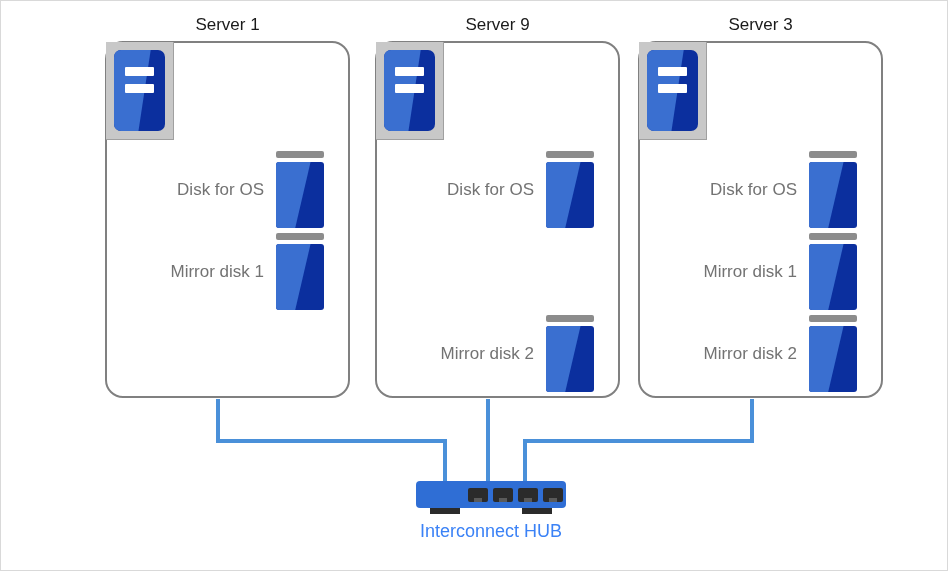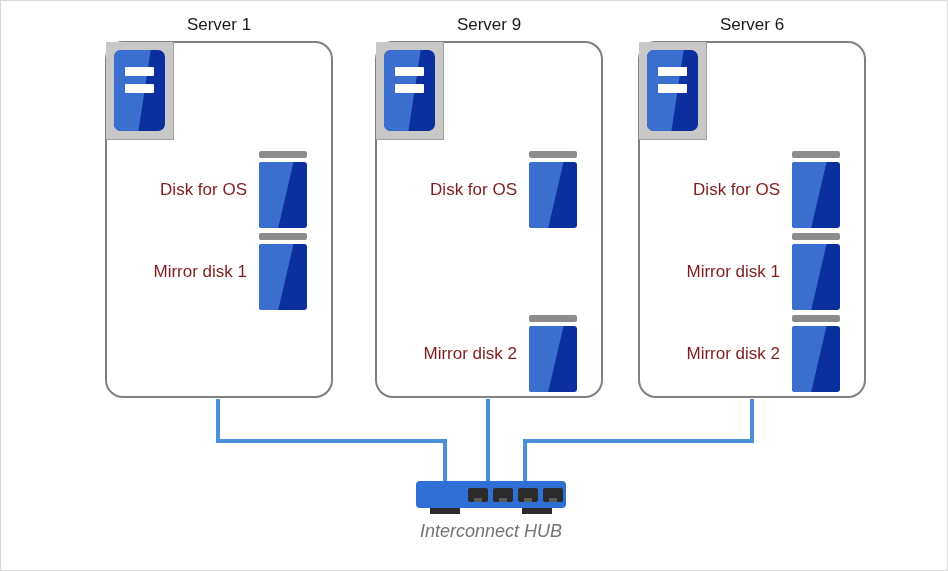--- a/index.html
+++ b/index.html
@@ -14,21 +14,21 @@
     position: relative;
     width: 948px;
     height: 571px;
     background: #ffffff;
     border: 1px solid #d9d9d9;
     box-sizing: border-box;
     overflow: hidden;
   }
 
   
-  .server-group { position: absolute; }
+  .server-group { position: absolute; padding-left: 17px; }
   .server-title {
     position: absolute;
     top: 0;
     left: 0;
     width: 100%;
     text-align: center;
     font-size: 17px;
     color: #1a1a1a;
     white-space: nowrap;
   }
@@ -88,21 +88,21 @@
   
   .disk-row {
     position: absolute;
     display: flex;
     align-items: center;
     justify-content: flex-end;
     gap: 12px;
   }
   .disk-label {
     font-size: 17px;
-    color: #7f1d1d;
+    color: #737373;
     white-space: nowrap;
   }
   .disk-icon {
     position: relative;
     width: 48px;
     height: 77px;
     flex: 0 0 auto;
   }
   .disk-icon .cap {
     position: absolute;
@@ -170,23 +170,22 @@
     width: 8px;
     height: 4px;
     background: #5a5a5a;
   }
   .hub-label {
     position: absolute;
     top: 40px;
     left: 50%;
     transform: translateX(-50%);
     font-size: 18px;
-    color: #737373;
+    color: #3b82f6;
     white-space: nowrap;
-    font-style: italic;
   }
 </style>
 </head>
 <body>
 
 <div id="canvas">
 
   <div class="server-group" style="left:104px; top:14px; width:228px; height:383px;">
     <div class="server-title">Server 1</div>
     <div class="server-panel">
@@ -241,21 +240,21 @@
         <span class="disk-icon">
           <span class="cap"></span>
           <span class="body"></span>
         </span>
       </div>
 
     </div>
   </div>
 
   <div class="server-group" style="left:637px; top:14px; width:228px; height:383px;">
-    <div class="server-title">Server 6</div>
+    <div class="server-title">Server 3</div>
     <div class="server-panel">
 
       <div class="server-icon">
         <div class="chassis">
           <div class="bar b1"></div>
           <div class="bar b2"></div>
         </div>
       </div>
 
       <div class="disk-row" style="left:20px; right:24px; top:108px;">

